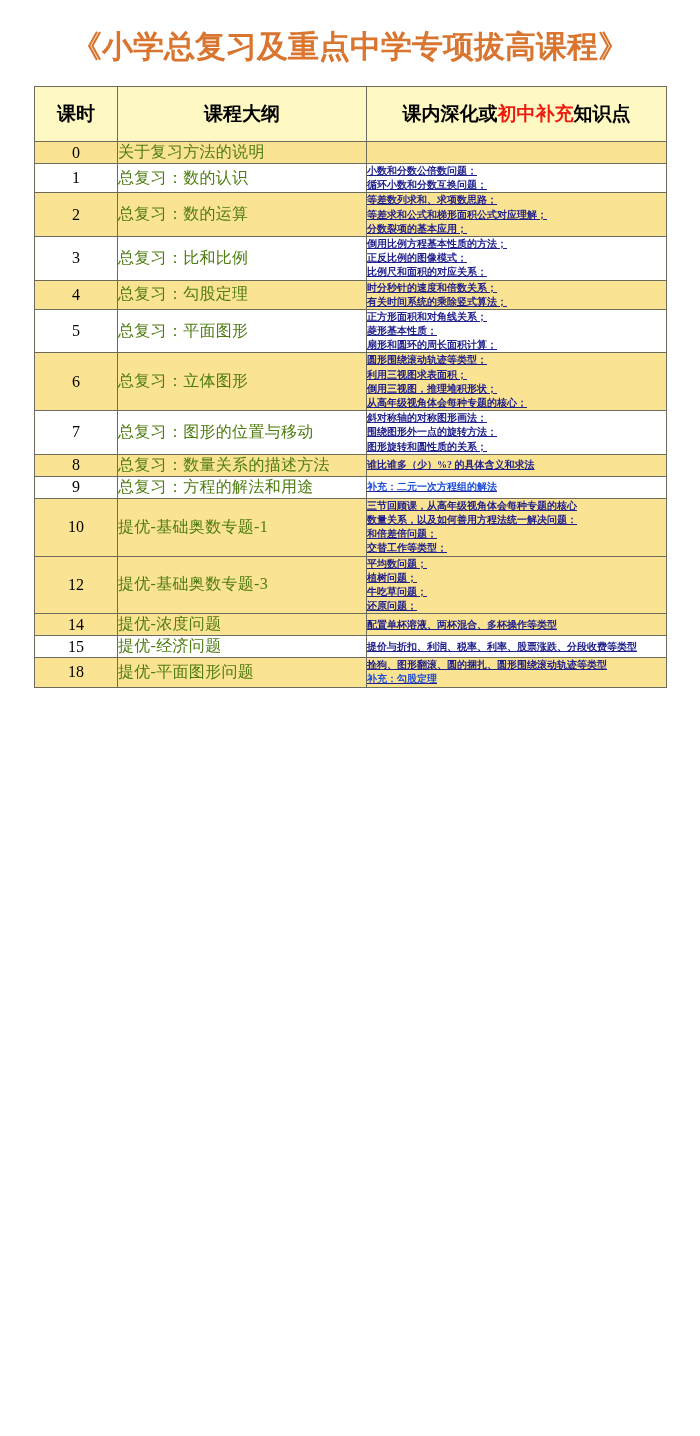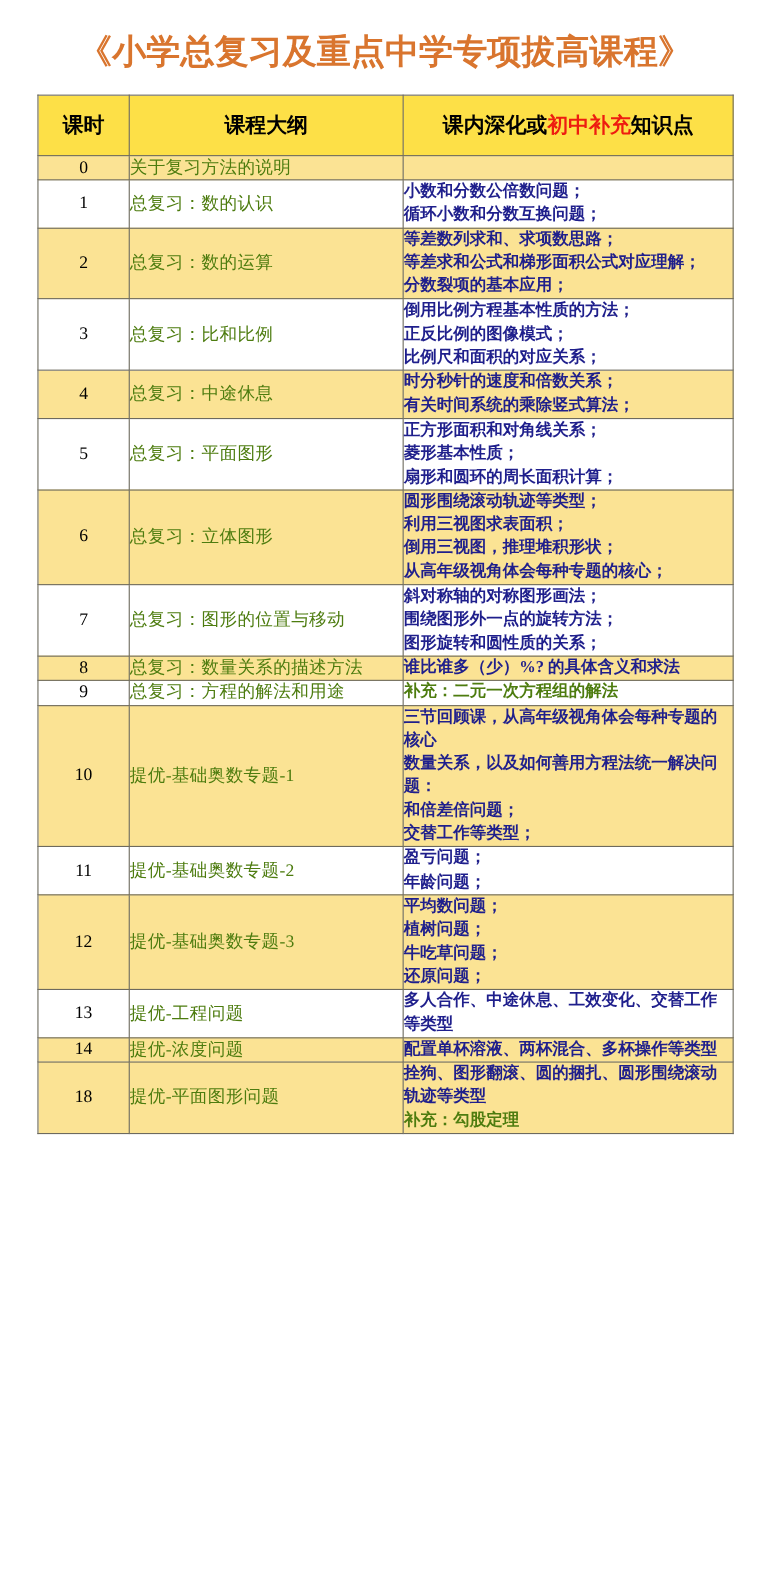--- a/index.html
+++ b/index.html
@@ -50,21 +50,21 @@
   table.curriculum col.c-points  { width: 300px; }
 
   table.curriculum th,
   table.curriculum td {
     border: 1px solid #6d6a5e;
     vertical-align: middle;
     padding: 0;
   }
 
   
-  thead tr { background: #fde047; }
+  thead tr { background: #fef9c3; }
   thead th {
     height: 54px;
     font-size: 19px;
     font-weight: bold;
     color: #000000;
     text-align: center;
     border-bottom: 2px solid #4a4840;
   }
   thead th.hdr-points { letter-spacing: 0px; }
   .hdr-red { color: #ee1c10; }
@@ -80,31 +80,32 @@
     font-family: "Liberation Serif", "DejaVu Serif", serif;
   }
   td.outline {
     font-size: 16px;
     color: #4d7c0f;
     padding-left: 22px;
     font-weight: normal;
     letter-spacing: 0.3px;
   }
   td.points {
-    font-size: 15px;
+    font-size: 10px;
     color: #1f1f8c;
     padding-left: 7px;
     padding-right: 5px;
     line-height: 1.42;
     font-weight: bold;
     vertical-align: middle;
     font-family: "Liberation Serif", "DejaVu Serif", serif;
+    text-decoration: underline;
   }
   td.points .line { display: block; white-space: normal; }
-  td.points .line.red { color: #4d7c0f; }
+  td.points .line.red { color: #1d4ed8; }
 </style>
 </head>
 <body>
 
 <div class="page">
 
   <div class="title">《小学总复习及重点中学专项拔高课程》</div>
 
   <div class="table-wrap">
     <table class="curriculum">
@@ -149,21 +150,21 @@
             <td class="period">3</td>
             <td class="outline">总复习：比和比例</td>
             <td class="points">
               <span class="line">倒用比例方程基本性质的方法；</span>
               <span class="line">正反比例的图像模式；</span>
               <span class="line">比例尺和面积的对应关系；</span>
             </td>
           </tr>
           <tr class="alt">
             <td class="period">4</td>
-            <td class="outline">总复习：中途休息</td>
+            <td class="outline">总复习：勾股定理</td>
             <td class="points">
               <span class="line">时分秒针的速度和倍数关系；</span>
               <span class="line">有关时间系统的乘除竖式算法；</span>
             </td>
           </tr>
           <tr class="plain">
             <td class="period">5</td>
             <td class="outline">总复习：平面图形</td>
             <td class="points">
               <span class="line">正方形面积和对角线关系；</span>
@@ -207,50 +208,42 @@
           <tr class="alt">
             <td class="period">10</td>
             <td class="outline">提优-基础奥数专题-1</td>
             <td class="points">
               <span class="line">三节回顾课，从高年级视角体会每种专题的核心</span>
               <span class="line">数量关系，以及如何善用方程法统一解决问题：</span>
               <span class="line">和倍差倍问题；</span>
               <span class="line">交替工作等类型；</span>
             </td>
           </tr>
-          <tr class="plain">
-            <td class="period">11</td>
-            <td class="outline">提优-基础奥数专题-2</td>
-            <td class="points">
-              <span class="line">盈亏问题；</span>
-              <span class="line">年龄问题；</span>
-            </td>
-          </tr>
           <tr class="alt">
             <td class="period">12</td>
             <td class="outline">提优-基础奥数专题-3</td>
             <td class="points">
               <span class="line">平均数问题；</span>
               <span class="line">植树问题；</span>
               <span class="line">牛吃草问题；</span>
               <span class="line">还原问题；</span>
             </td>
           </tr>
-          <tr class="plain">
-            <td class="period">13</td>
-            <td class="outline">提优-工程问题</td>
-            <td class="points">
-              <span class="line">多人合作、中途休息、工效变化、交替工作等类型</span>
-            </td>
-          </tr>
           <tr class="alt">
             <td class="period">14</td>
             <td class="outline">提优-浓度问题</td>
             <td class="points">
               <span class="line">配置单杯溶液、两杯混合、多杯操作等类型</span>
+            </td>
+          </tr>
+          <tr class="plain">
+            <td class="period">15</td>
+            <td class="outline">提优-经济问题</td>
+            <td class="points">
+              <span class="line">提价与折扣、利润、税率、利率、股票涨跌、分段收费等类型</span>
             </td>
           </tr>
           <tr class="alt">
             <td class="period">18</td>
             <td class="outline">提优-平面图形问题</td>
             <td class="points">
               <span class="line">拴狗、图形翻滚、圆的捆扎、圆形围绕滚动轨迹等类型</span>
               <span class="line red">补充：勾股定理</span>
             </td>
           </tr>

